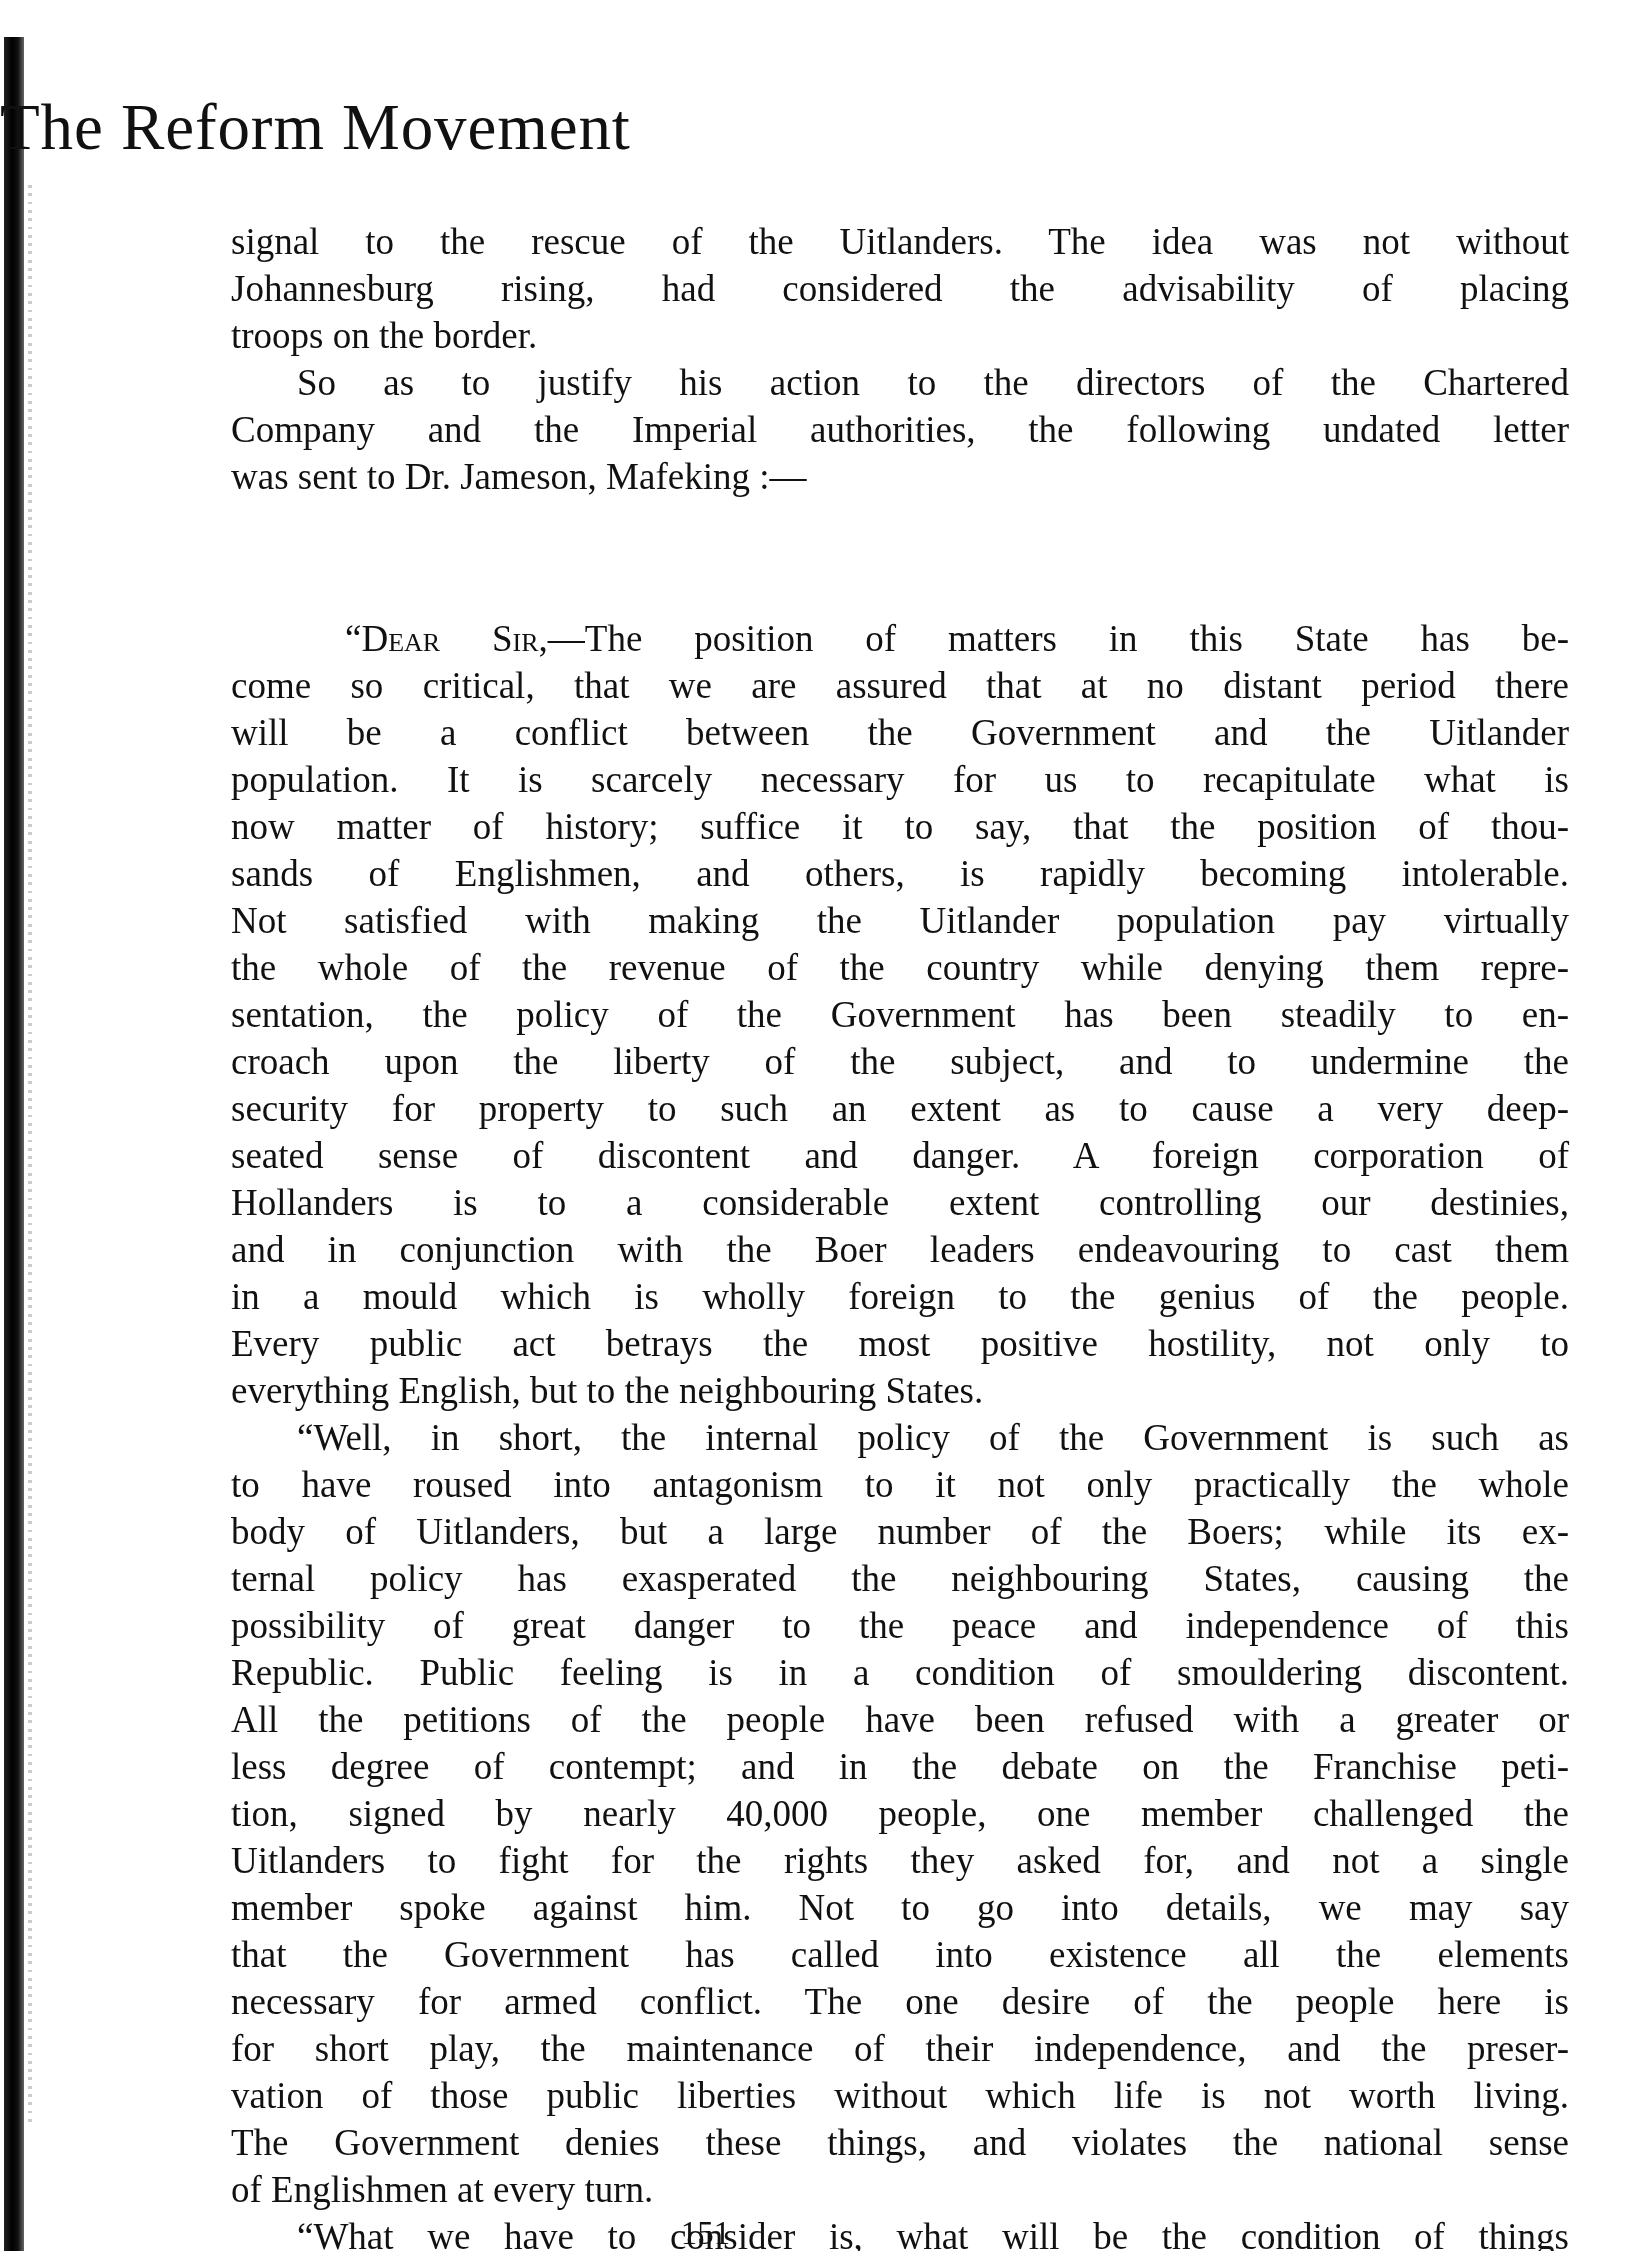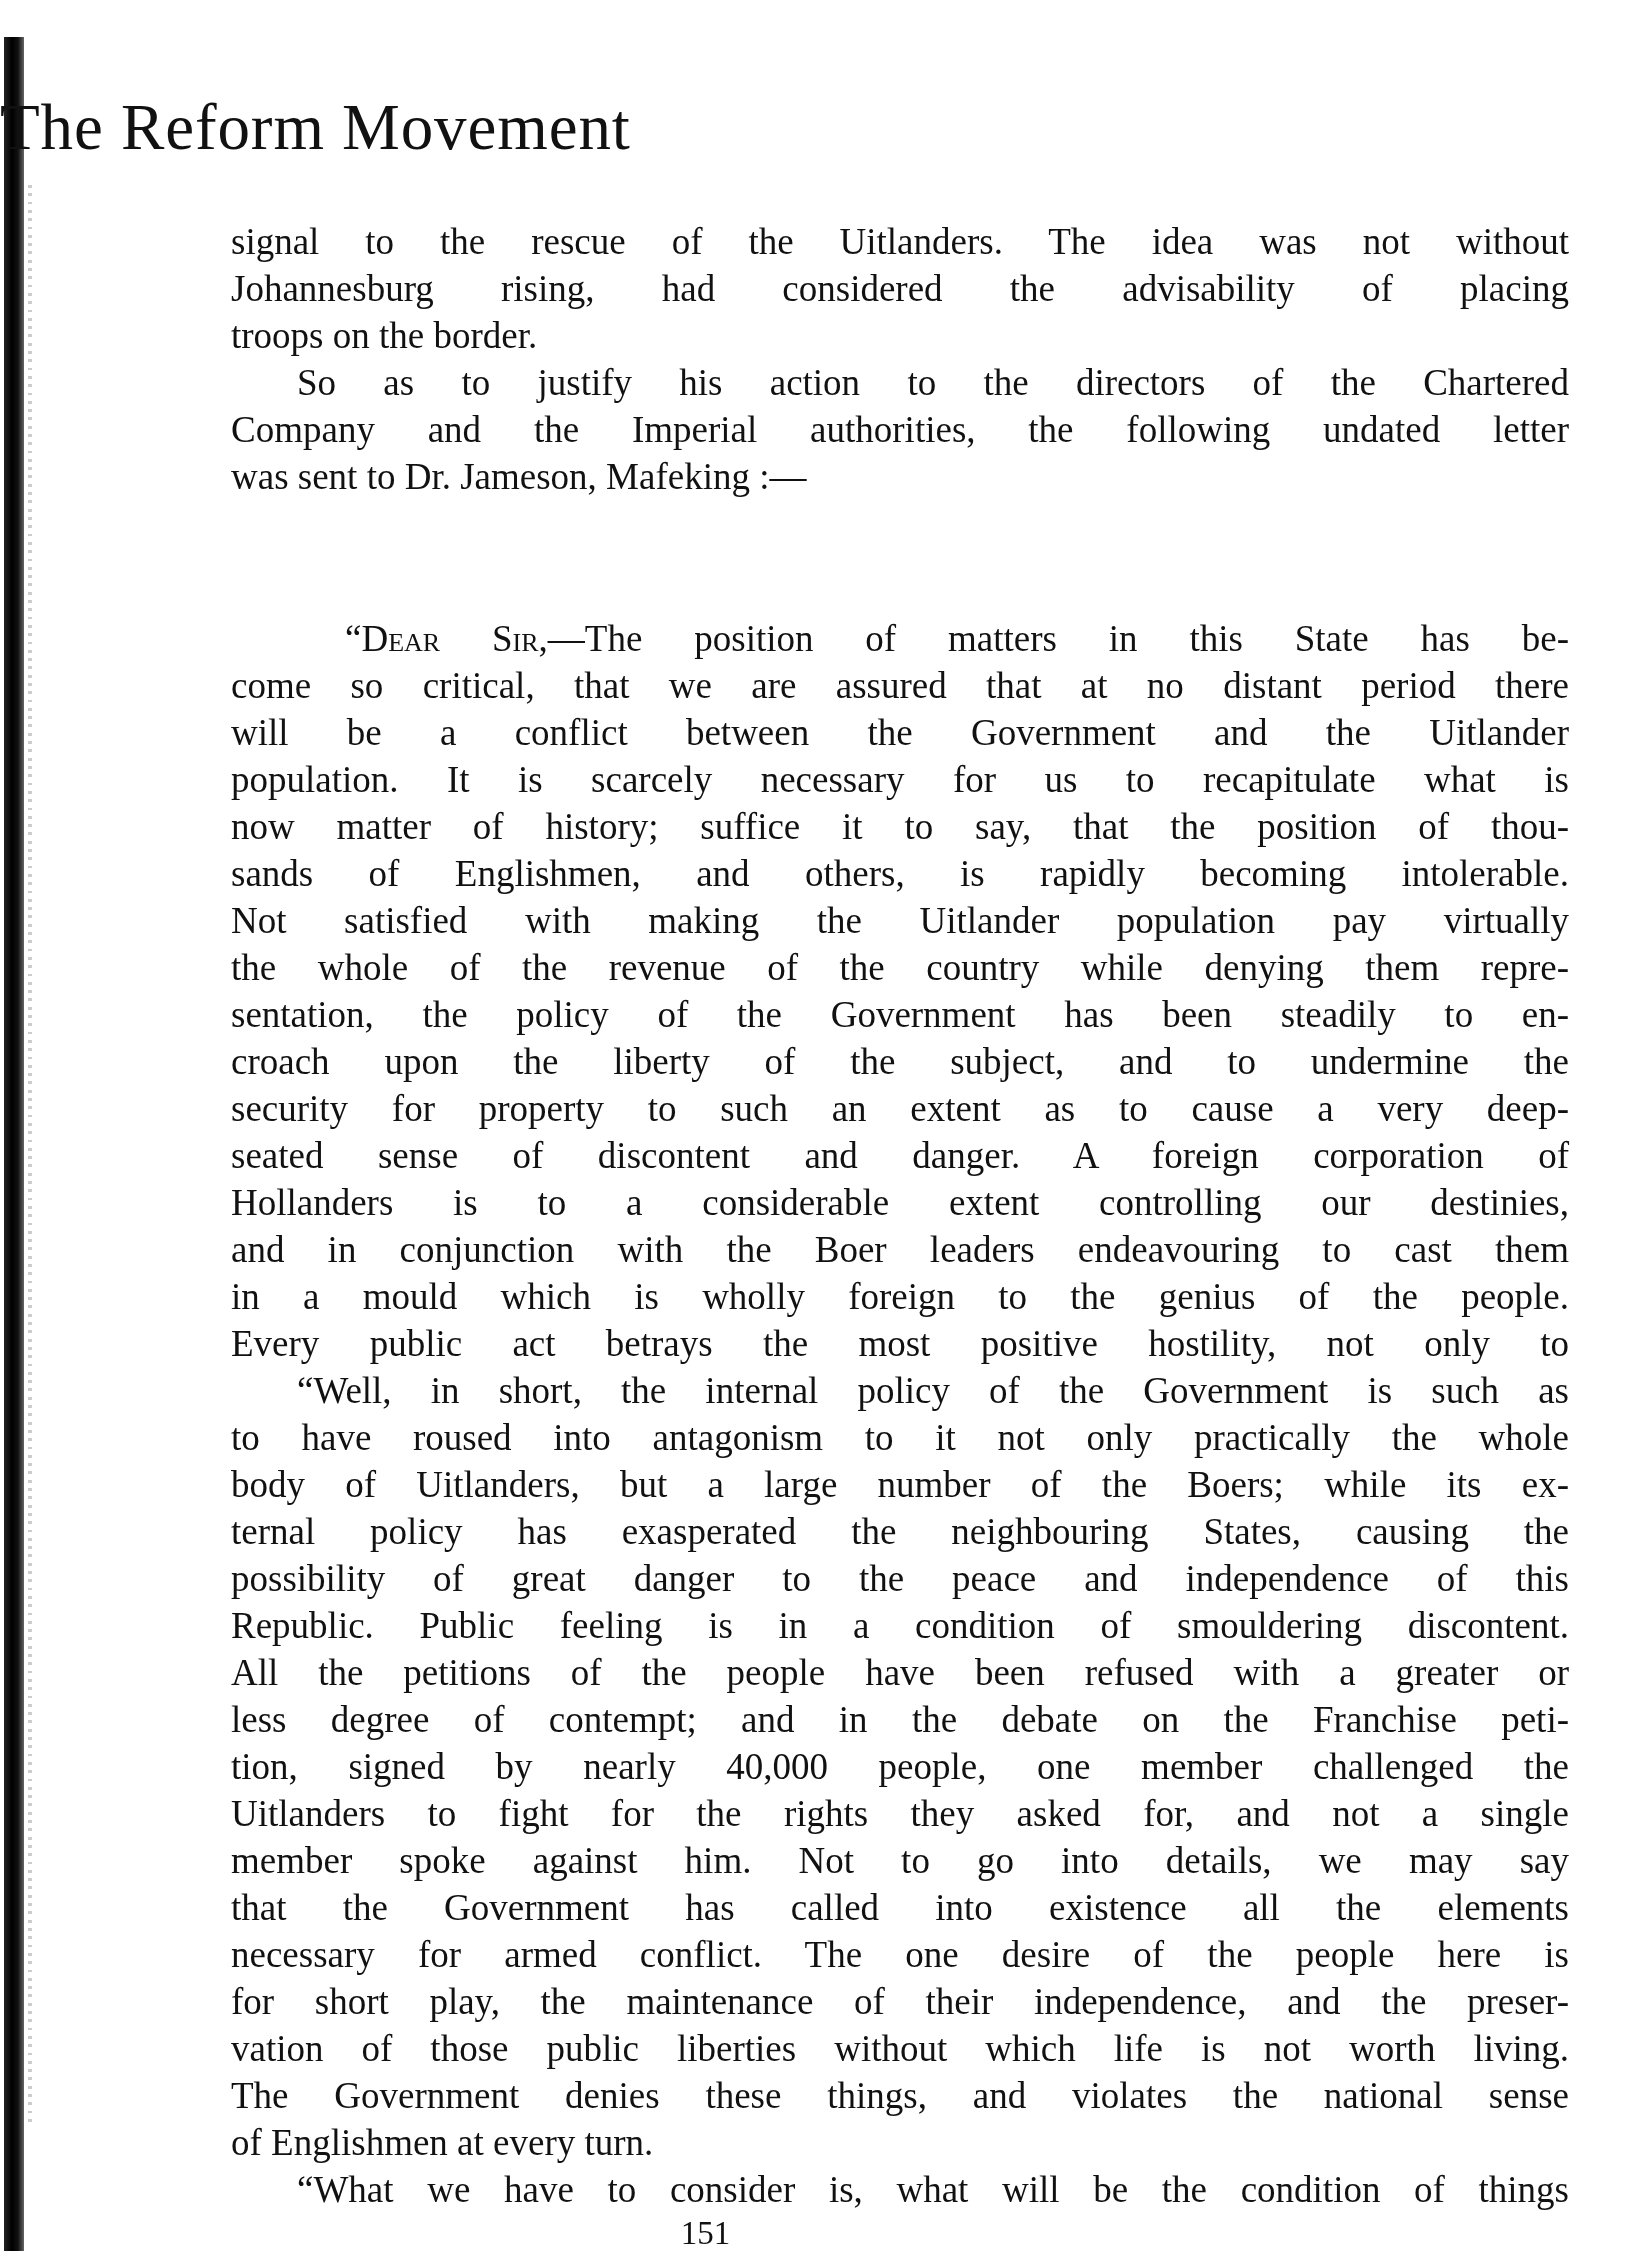--- a/index.html
+++ b/index.html
@@ -46,20 +46,21 @@
       <span class="line">Not satisfied with making the Uitlander population pay virtually</span>
       <span class="line">the whole of the revenue of the country while denying them repre-</span>
       <span class="line">sentation, the policy of the Government has been steadily to en-</span>
       <span class="line">croach upon the liberty of the subject, and to undermine the</span>
       <span class="line">security for property to such an extent as to cause a very deep-</span>
       <span class="line">seated sense of discontent and danger.  A foreign corporation of</span>
       <span class="line">Hollanders is to a considerable extent controlling our destinies,</span>
       <span class="line">and in conjunction with the Boer leaders endeavouring to cast them</span>
       <span class="line">in a mould which is wholly foreign to the genius of the people.</span>
       <span class="line">Every public act betrays the most positive hostility, not only to</span>
+      <span class="line last">everything English, but to the neighbouring States.</span>
       <span class="line ind">“Well, in short, the internal policy of the Government is such as</span>
       <span class="line">to have roused into antagonism to it not only practically the whole</span>
       <span class="line">body of Uitlanders, but a large number of the Boers; while its ex-</span>
       <span class="line">ternal policy has exasperated the neighbouring States, causing the</span>
       <span class="line">possibility of great danger to the peace and independence of this</span>
       <span class="line">Republic.  Public feeling is in a condition of smouldering discontent.</span>
       <span class="line">All the petitions of the people have been refused with a greater or</span>
       <span class="line">less degree of contempt; and in the debate on the Franchise peti-</span>
       <span class="line">tion, signed by nearly 40,000 people, one member challenged the</span>
       <span class="line">Uitlanders to fight for the rights they asked for, and not a single</span>

